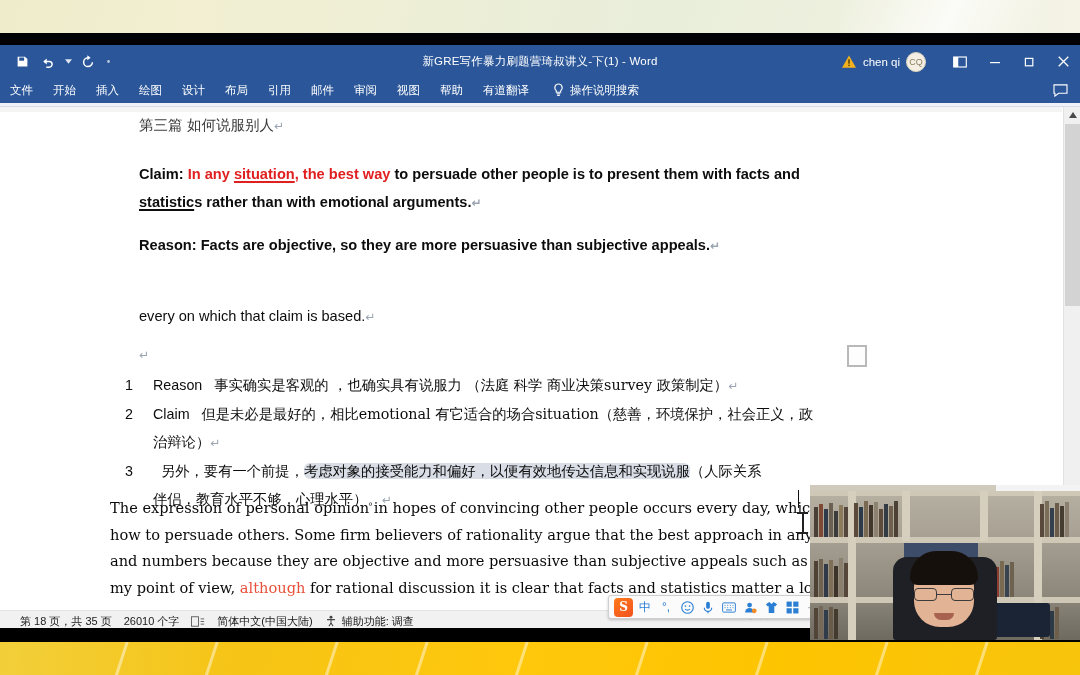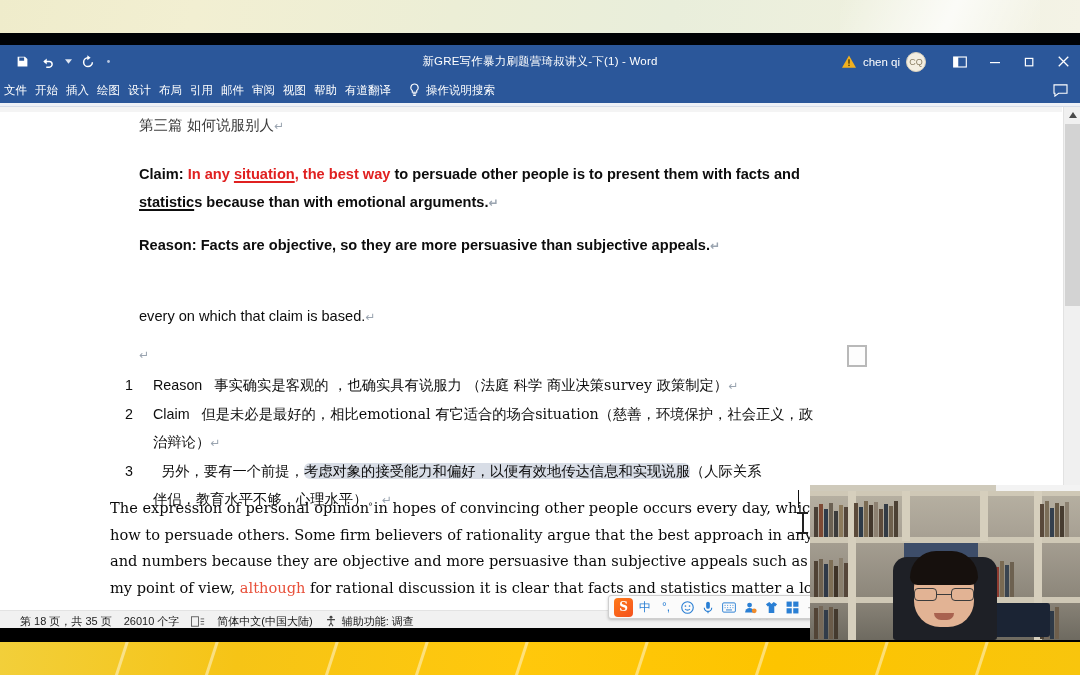--- a/index.html
+++ b/index.html
@@ -95,21 +95,21 @@
   }
   .ribbon-opt { width: 36px; height: 33px; display:flex; align-items:center; justify-content:center; }
 
   
   .ribbonbar {
     position: relative; height: 25px; background: #2b579a;
     display: flex; align-items: center;
   }
   .tab {
     color: #fff; font-size: 11.5px;
-    padding: 0 4px; height: 25px;
+    padding: 0 10px; height: 25px;
     display: flex; align-items: center; white-space: nowrap;
   }
   .tellme {
     display: flex; align-items: center; gap: 6px;
     margin-left: 14px; color: #fff; font-size: 11.5px;
   }
   .comment-btn {
     margin-left: auto; margin-right: 12px;
     display: flex; align-items: center; color: #fff;
   }
@@ -432,21 +432,21 @@
 
         <div class="content">
 
           <div class="h-cn">
             <span>第三篇 如何说服别人</span><span class="pmark">↵</span>
           </div>
 
           <div class="blk bold">
             <span>Claim:</span>
             <span class="red">In any </span><span class="red u">situation</span><span class="red">, the best way</span><span> to persuade other people is to present them with facts and</span><br>
-            <span class="u">statistic</span><span>s because than with emotional arguments.</span><span class="pmark">↵</span>
+            <span class="u">statistic</span><span>s rather than with emotional arguments.</span><span class="pmark">↵</span>
           </div>
 
           <div class="blk bold">
             <span>Reason: Facts are objective, so they are more persuasive than subjective appeals.</span><span class="pmark">↵</span>
           </div>
 
           <div class="blk plain">
             <br>
             <span>every on which that claim is based.</span><span class="pmark">↵</span>
           </div>

